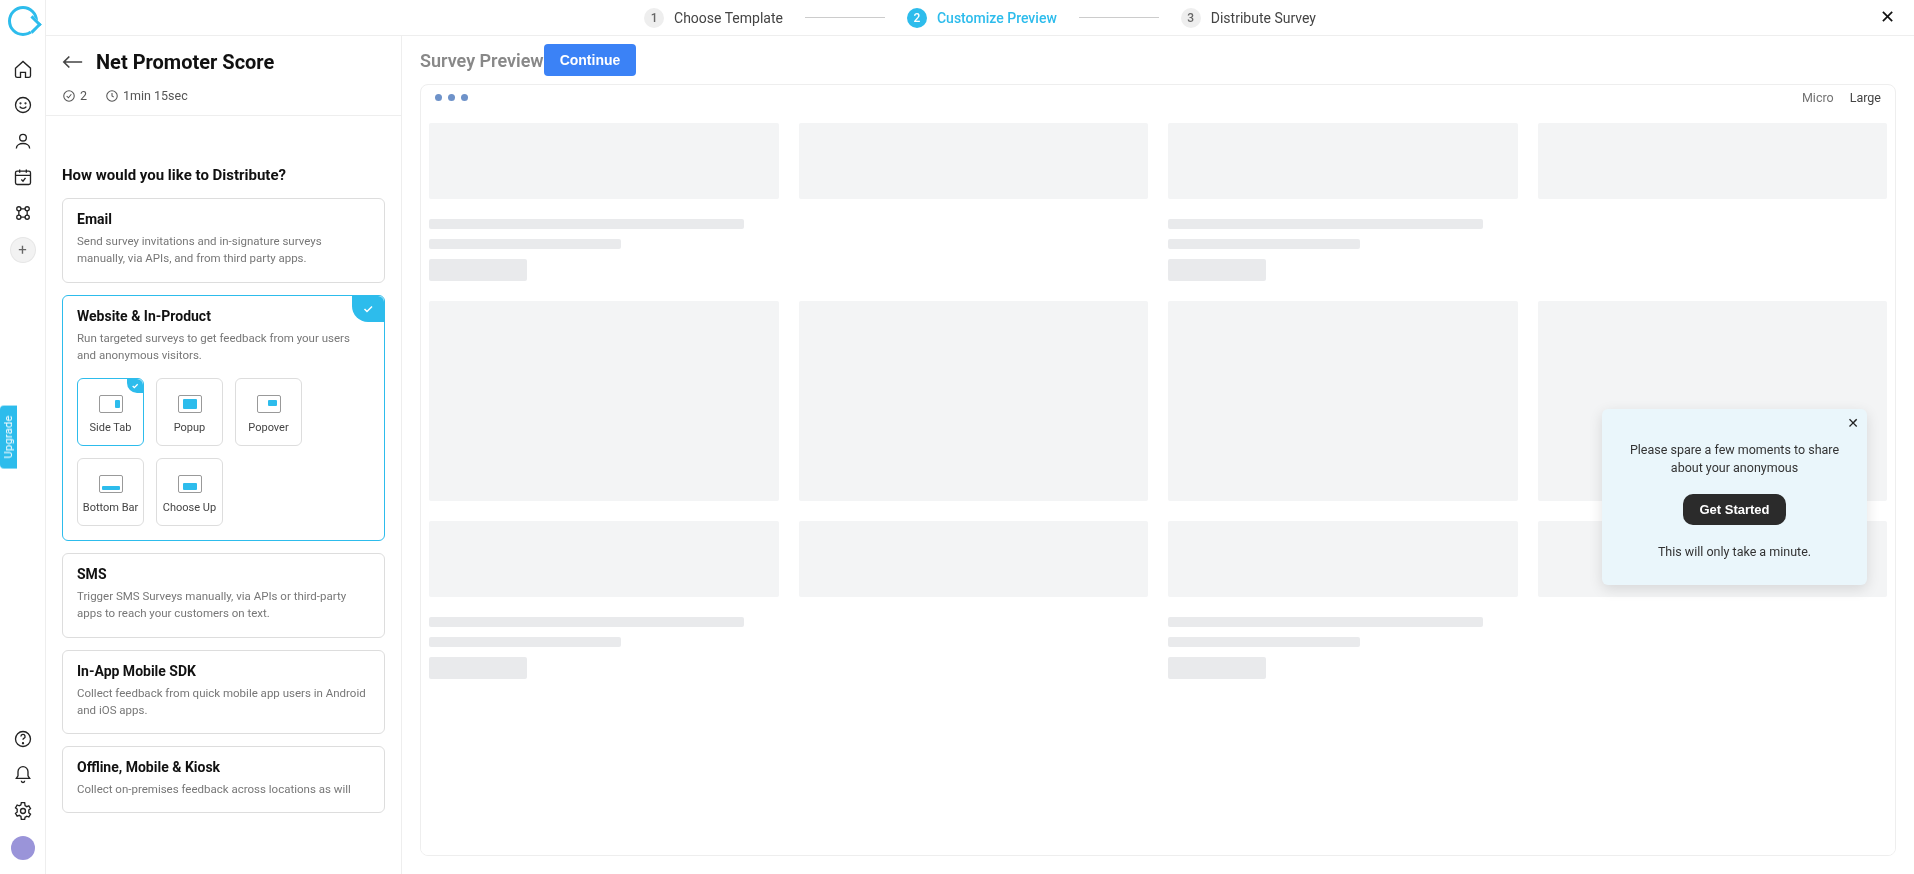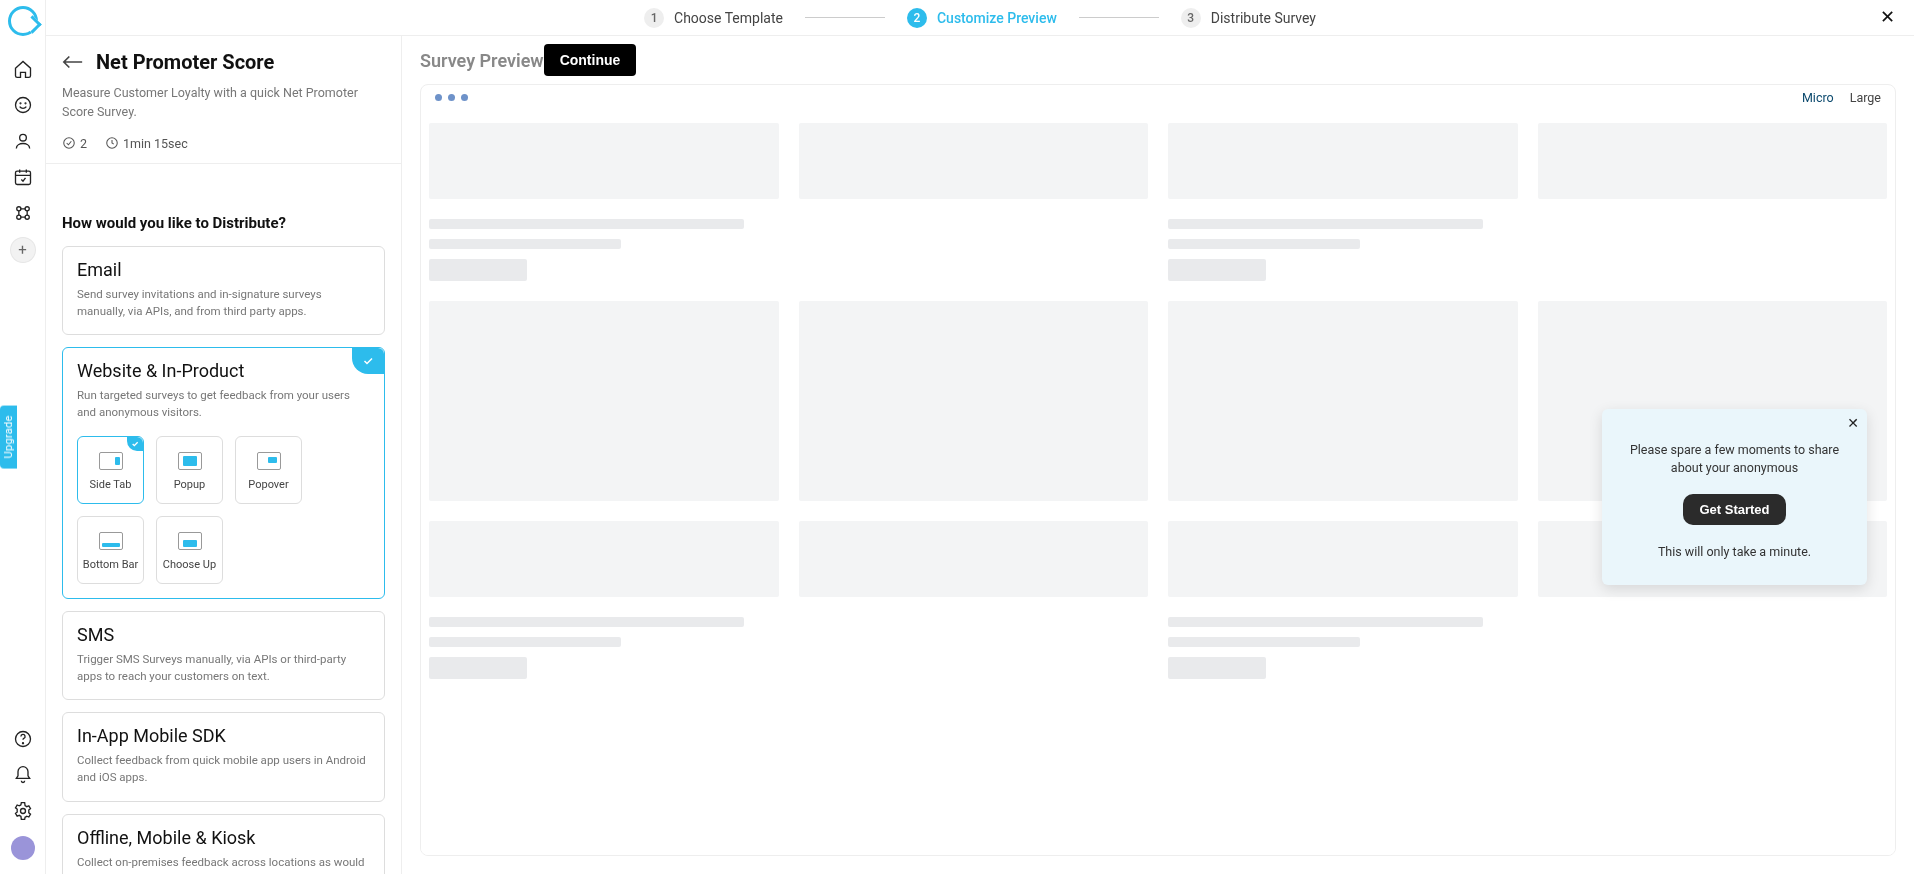--- a/index.html
+++ b/index.html
@@ -45,44 +45,44 @@
   .config-meta { display:flex; gap:18px; margin-top:14px; color:#555; font-size:12.5px;}
   .meta-item{display:flex;align-items:center; gap:4px;}
   
   .config-body { flex:1; overflow-y:auto; padding:18px 16px 30px; position:relative;}
   .config-body::-webkit-scrollbar{width:6px;} .config-body::-webkit-scrollbar-thumb{background:#ddd;border-radius:3px;}
   .dist-title{ font-size:15px; font-weight:700; margin-bottom:14px;}
   
   .card { border:1px solid #ddd; border-radius:6px; padding:12px 14px 14px; margin-bottom:12px; cursor:pointer; position:relative; background:#fff;}
   .card.selected{ border-color:#2dbcec;}
   .card-corner{ position:absolute; top:0; right:0; width:32px;height:26px; background:#2dbcec; border-radius:0 6px 0 16px; display:flex; align-items:center; justify-content:center; color:#fff;}
-  .card h4{font-size:18px; font-weight:400; margin-bottom:6px;}
+  .card h4{font-size:14px; font-weight:700; margin-bottom:6px;}
   .card p{ font-size:11.5px; color:#777; line-height:1.5;}
   
   .widgets { display:flex; flex-wrap:wrap; gap:12px; margin-top:14px;}
   .widget { width:67px; height:68px; border:1px solid #ddd; border-radius:6px; display:flex; flex-direction:column; align-items:center; justify-content:center; gap:8px; cursor:pointer; position:relative; font-size:11px; color:#444; padding-top:4px;}
   .widget.selected{ border-color:#2dbcec;}
   .widget-corner{position:absolute; top:0; right:0; width:16px;height:14px; background:#2dbcec; border-radius:0 6px 0 10px; color:#fff; display:flex;align-items:center;justify-content:center;}
   .widget-ico{ width:24px;height:18px; border:1.5px solid #999; border-radius:2px; position:relative;}
   .w-side::after{content:"";position:absolute;right:2px;top:4px;width:5px;height:8px;background:#2dbcec;border-radius:1px;}
   .w-pop::after{content:"";position:absolute;left:4px;top:3px;right:4px;bottom:3px;background:#2dbcec;border-radius:1px;}
   .w-over::after{content:"";position:absolute;right:3px;top:4px;width:9px;height:6px;background:#2dbcec;border-radius:1px;}
   .w-bbar::after{content:"";position:absolute;left:2px;right:2px;bottom:2px;height:4px;background:#2dbcec;border-radius:1px;}
   .w-slide::after{content:"";position:absolute;left:4px;right:4px;bottom:2px;height:7px;background:#2dbcec;border-radius:1px;}
   
   
   .preview { flex:1; display:flex; flex-direction:column; min-width:0;}
   .preview-head{ display:flex; align-items:center; justify-content:flex-start; padding:8px 18px 8px;}
   .preview-title{ font-size:18px; font-weight:600; color:#888;}
-  .continue{ background:#000000; color:#fff; border:none; border-radius:4px; padding:8px 16px; font-size:14px; font-weight:600; cursor:pointer;}
+  .continue{ background:#3b82f6; color:#fff; border:none; border-radius:4px; padding:8px 16px; font-size:14px; font-weight:600; cursor:pointer;}
   
   .pv-frame{ margin:0 18px 18px; border:1px solid #eee; border-radius:8px; flex:1; display:flex; flex-direction:column; min-height:0; overflow:hidden; position:relative;}
   .pv-chrome{ height:24px; display:flex; align-items:center; justify-content:space-between; padding:0 14px; font-size:12.5px;}
   .dots{display:flex; gap:6px;} .dot{width:7px;height:7px;border-radius:50%; background:#6e92c9;}
-  .size-sw{display:flex; gap:16px;} .size-sw span{cursor:pointer; color:#444;} .size-sw .act{color:#0c4a6e;}
+  .size-sw{display:flex; gap:16px;} .size-sw span{cursor:pointer; color:#444;} .size-sw .act{color:#737373;}
   
   .pv-body{ flex:1; background:#fff; overflow:hidden; padding:14px 8px; position:relative;}
   .sk-layout{ width:100%; height:560px; display:grid; grid-template-columns:repeat(4,1fr); grid-auto-rows:min-content; gap:20px;}
   .sk-cell{ background:#f3f4f5; border-radius:2px; padding:14px;}
   .sk-cell.short{height:76px;} .sk-cell.tall{height:200px;}
   .sk-lines{display:flex;flex-direction:column; gap:10px;}
   .sk-line{height:10px;background:#e9eaec;border-radius:2px;}
   .sk-line.l1{width:90%;} .sk-line.l2{width:55%;} .sk-line.pill{width:28%; height:22px;}
   
   
@@ -187,21 +187,20 @@
       <div class="config">
         <div class="config-head">
           <div class="back-row">
             <span class="back-arrow">
               <svg width="22" height="16" viewBox="0 0 24 16" fill="none" stroke="currentColor" stroke-width="1.8">
                   <path d="M22 8H2M8 2 2 8l6 6"></path>
                 </svg>
             </span>
             <span class="config-title">Net Promoter Score</span>
           </div>
-          <div class="config-sub">Measure Customer Loyalty with a quick Net Promoter Score Survey.</div>
           <div class="config-meta">
             <div class="meta-item">
               <svg width="14" height="14" viewBox="0 0 24 24" fill="none" stroke="currentColor" stroke-width="1.8">
                   <circle cx="12" cy="12" r="9"></circle>
                   <path d="M8 12l3 3 5-6"></path>
                 </svg>
               <span>2</span>
             </div>
             <div class="meta-item">
               <svg width="14" height="14" viewBox="0 0 24 24" fill="none" stroke="currentColor" stroke-width="1.8">
@@ -263,21 +262,21 @@
             <p>Trigger SMS Surveys manually, via APIs or third-party apps to reach your customers on text.</p>
           </div>
 
           <div class="card">
             <h4>In-App Mobile SDK</h4>
             <p>Collect feedback from quick mobile app users in Android and iOS apps.</p>
           </div>
 
           <div class="card">
             <h4>Offline, Mobile &amp; Kiosk</h4>
-            <p>Collect on-premises feedback across locations as would</p>
+            <p>Collect on-premises feedback across locations as will</p>
           </div>
         </div>
       </div>
 
       <div class="preview">
         <div class="preview-head">
           <span class="preview-title">Survey Preview</span>
           <button class="continue">Continue</button>
         </div>
 

